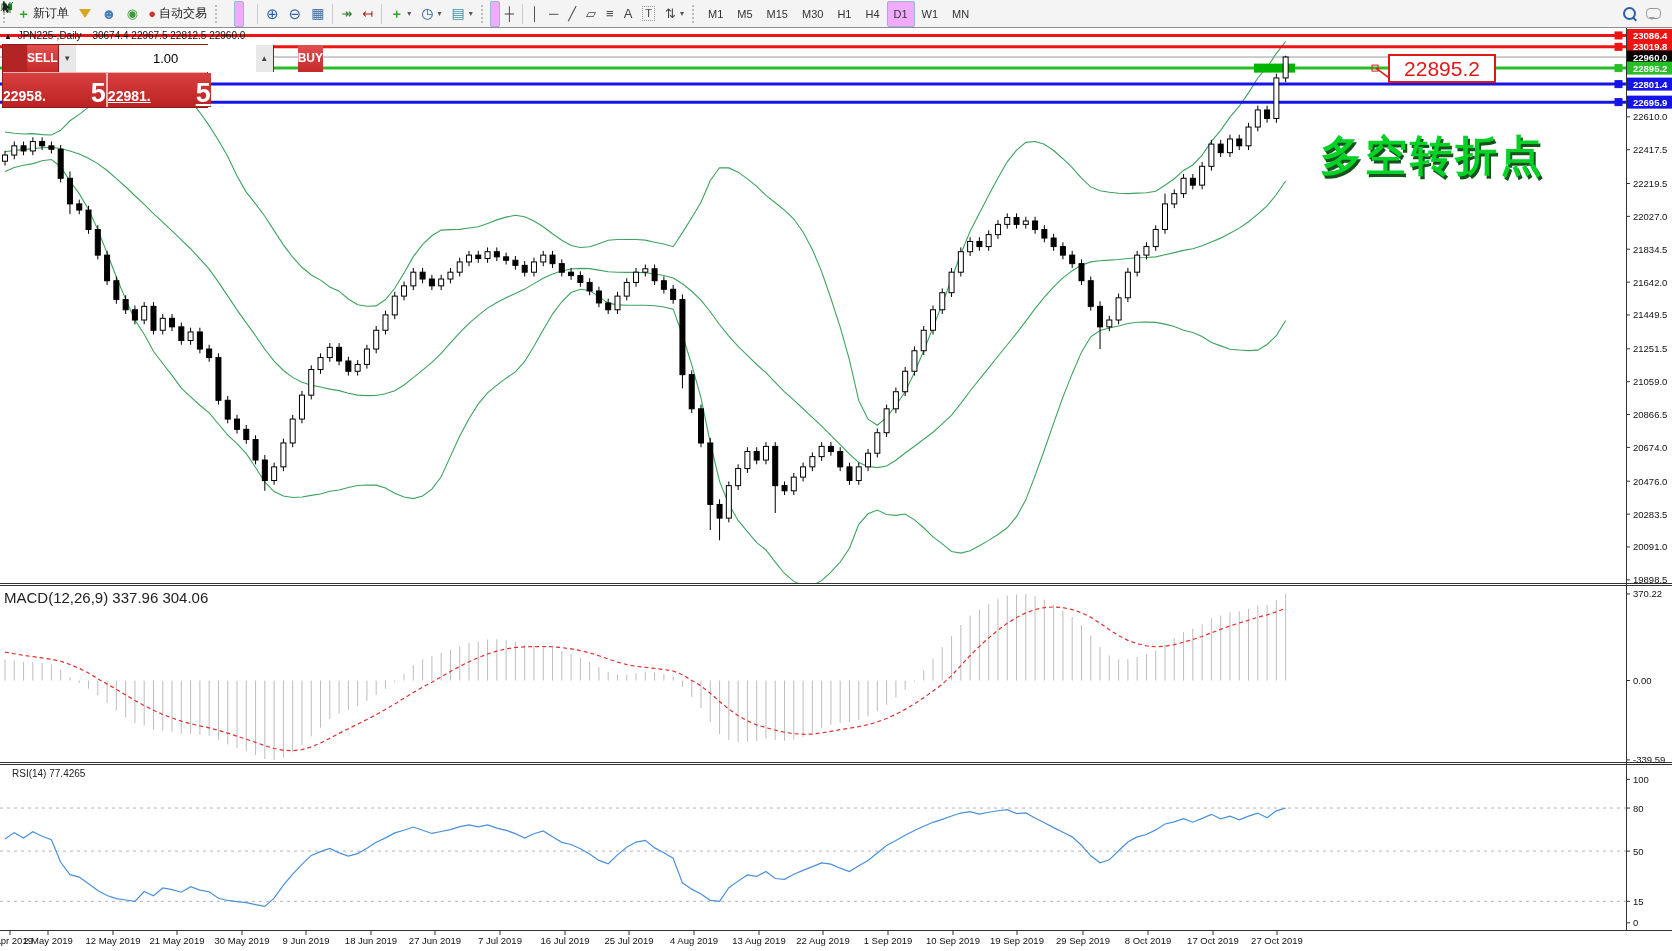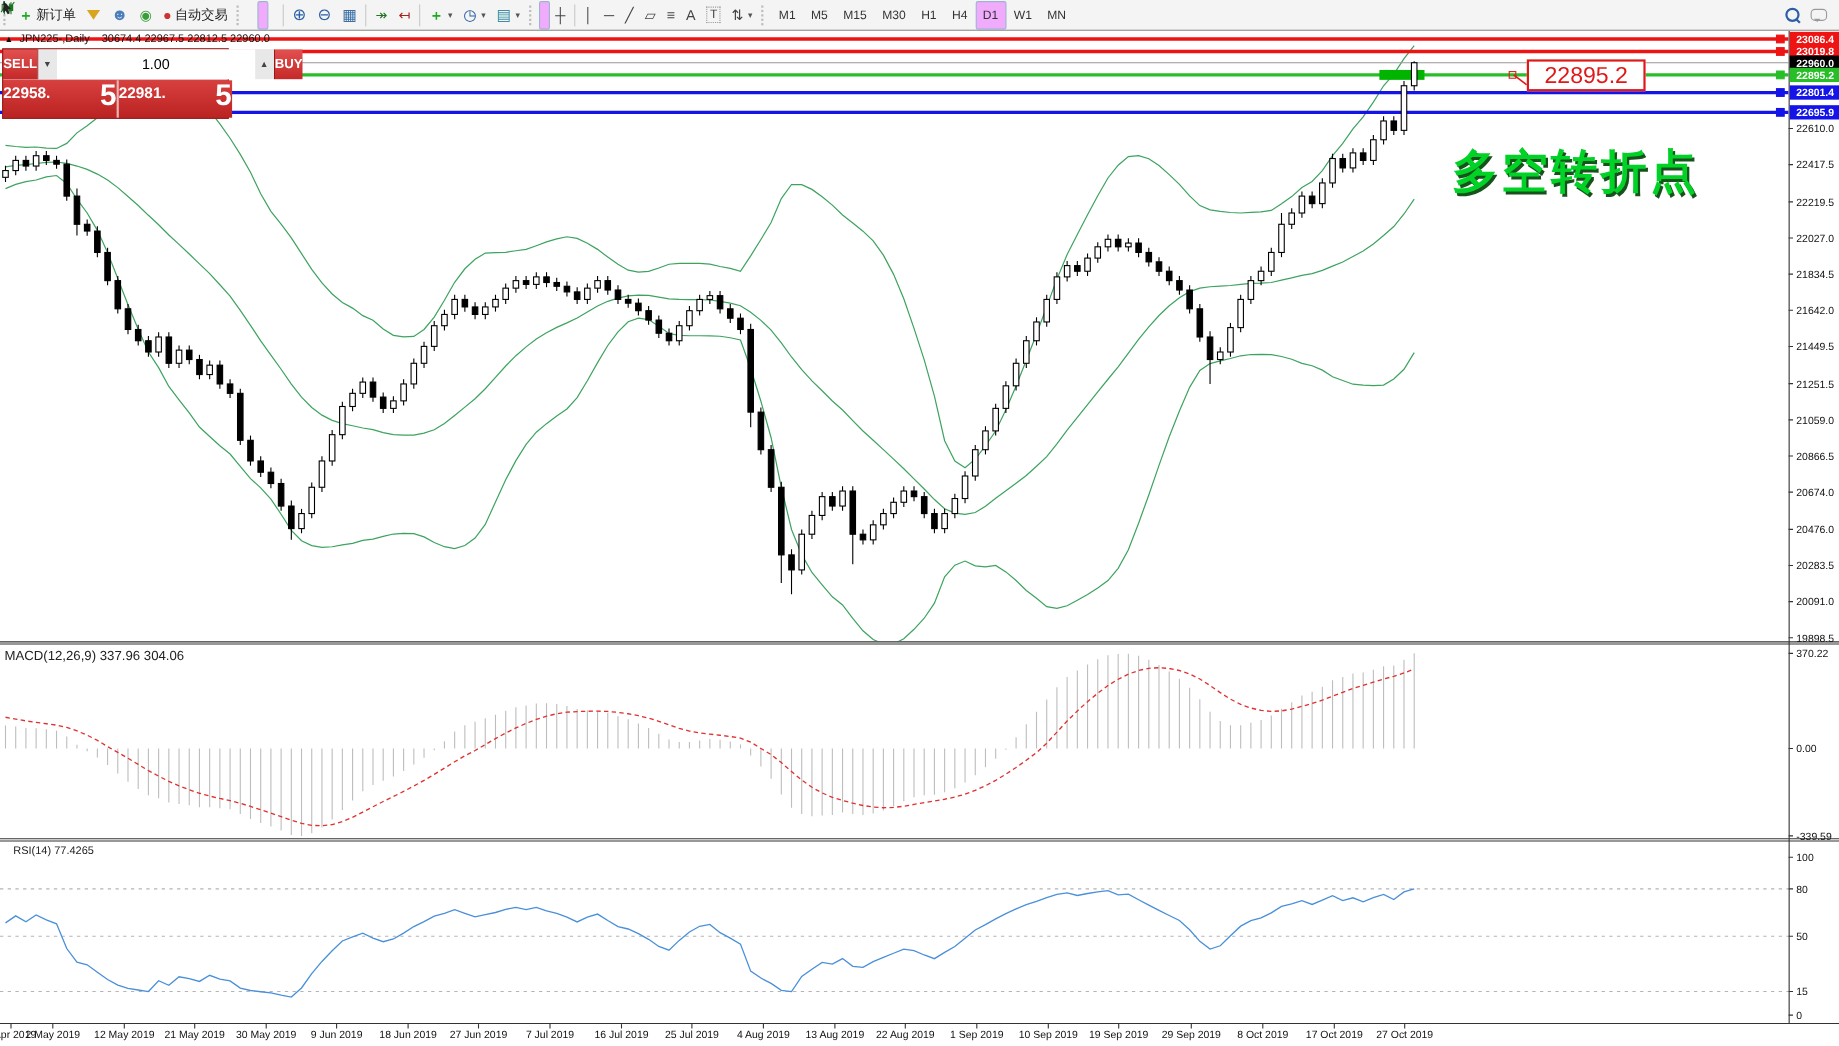--- a/index.html
+++ b/index.html
@@ -18,40 +18,40 @@
   .lens{width:9px;height:9px;border:2px solid #2b5fa5;border-radius:50%;display:inline-block;position:relative;}
   .lens:after{content:"";position:absolute;width:5px;height:2px;background:#2b5fa5;
     transform:rotate(45deg);left:7px;top:9px;}
   .bubble{width:13px;height:9px;border:1.5px solid #9a9a9a;border-radius:4px;display:inline-block;position:relative;}
   .bubble:after{content:"";position:absolute;border:3px solid transparent;border-top-color:#9a9a9a;left:2px;top:8px;}
   .funnel{width:0;height:0;border-left:6px solid transparent;border-right:6px solid transparent;
     border-top:9px solid #d9a520;display:inline-block;}
   
   #hdr{position:absolute;left:4px;top:30px;font-size:10px;color:#111;z-index:6;white-space:nowrap;}
   #hdr .tri{font-size:8px;margin-right:3px;}
-  #macdlbl{position:absolute;left:4px;top:589px;font-size:12px;color:#222;z-index:6;}
+  #macdlbl{position:absolute;left:4px;top:589px;font-size:15px;color:#222;z-index:6;}
   #rsilbl{position:absolute;left:12px;top:768px;font-size:10px;color:#222;z-index:6;}
   
   #pricetag{position:absolute;left:1388px;top:54px;width:104px;height:25px;border:2px solid #e01818;
     background:#fff;color:#e01818;font-size:21px;text-align:center;line-height:25px;z-index:6;}
   #note{position:absolute;left:1320px;top:128px;font-size:42px;font-weight:bold;color:#00d226;
     text-shadow:2px 3px 0 #17521c;letter-spacing:3px;z-index:6;font-family:"Liberation Sans",sans-serif;}
   
   #panel{position:absolute;left:2px;top:44px;width:204px;height:62px;background:#b32424;
     border:1px solid #8e1a1a;z-index:7;}
   #panel .row1{display:flex;height:27px;border-bottom:1px solid #e9b4b4;}
   .tradebtn{width:52px;background:linear-gradient(#e25050,#c52929);color:#fff;font-size:12px;
-    font-weight:bold;text-align:center;line-height:27px;cursor:pointer;}
+    font-weight:bold;text-align:center;line-height:27px;cursor:pointer;margin-left:24px;}
   .spin{flex:1;display:flex;background:#fff;border-left:1px solid #8e1a1a;border-right:1px solid #8e1a1a;}
   .sp{width:17px;background:#e8e8e8;color:#444;font-size:8px;text-align:center;line-height:27px;cursor:pointer;}
   .vol{flex:1;border:none;outline:none;text-align:center;font-size:13px;font-family:"Liberation Sans",sans-serif;min-width:10px;}
   #panel .row2{display:flex;height:34px;}
-  .half{flex:1;background:linear-gradient(#d84040,#bb2222);color:#fff;display:flex;
+  .half{flex:1;background:linear-gradient(#d84040,#bb2222);color:#fff;display:flex;align-items:flex-end;
     justify-content:center;padding-bottom:0;cursor:pointer;gap:44px;}
-  .half+.half{border-left:2px solid #e9b4b4;}
+  .half+.half{border-left:2px solid #e9b4b4;text-decoration:underline;}
   .pm{font-size:14px;font-weight:bold;line-height:22px;}
   .pp{font-size:27px;font-weight:bold;line-height:27px;margin-left:1px;}
   svg{position:absolute;top:0;left:0;z-index:1;}
   svg text{font-family:"Liberation Sans",sans-serif;}
 </style>
 </head>
 <body>
 
 <div id="toolbar">
   <span class="grip"></span>

